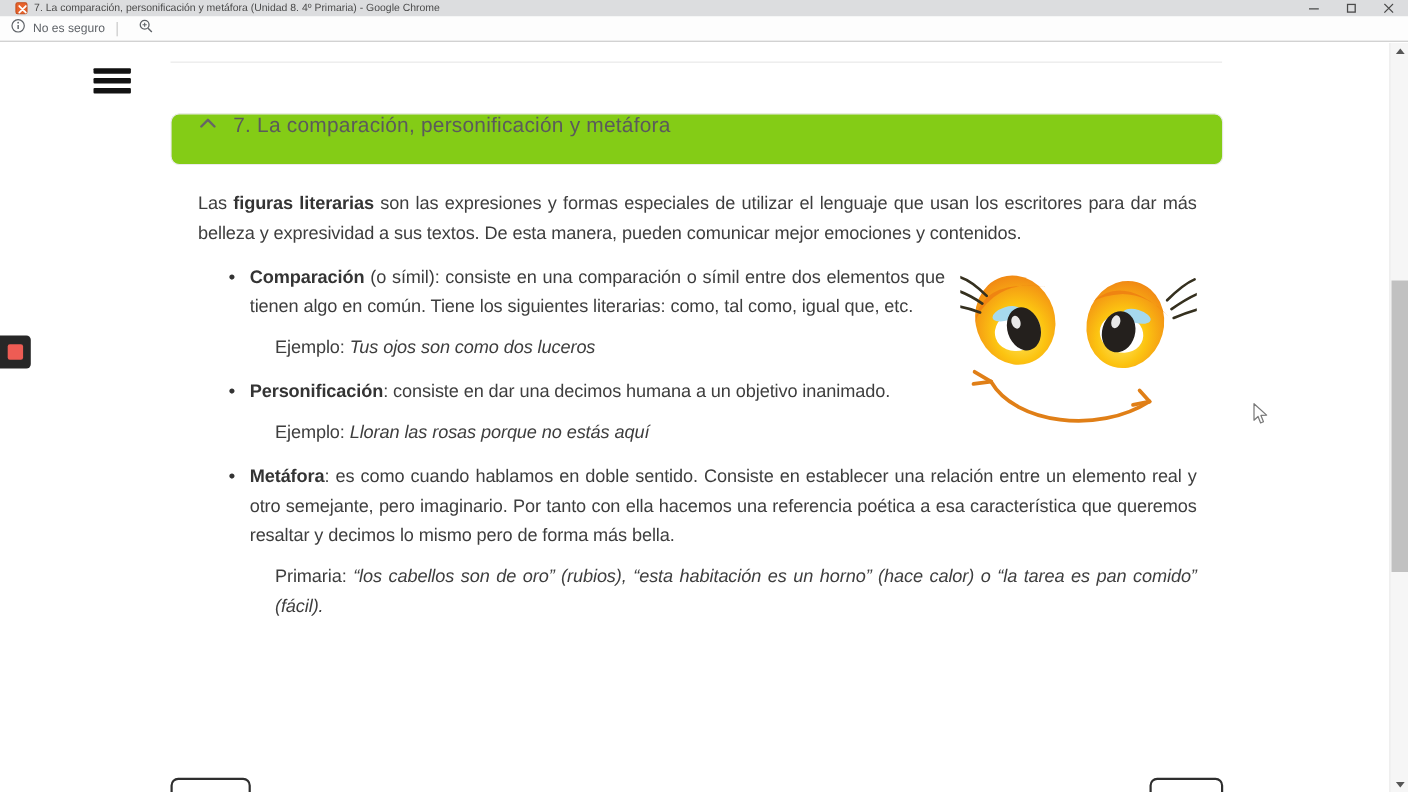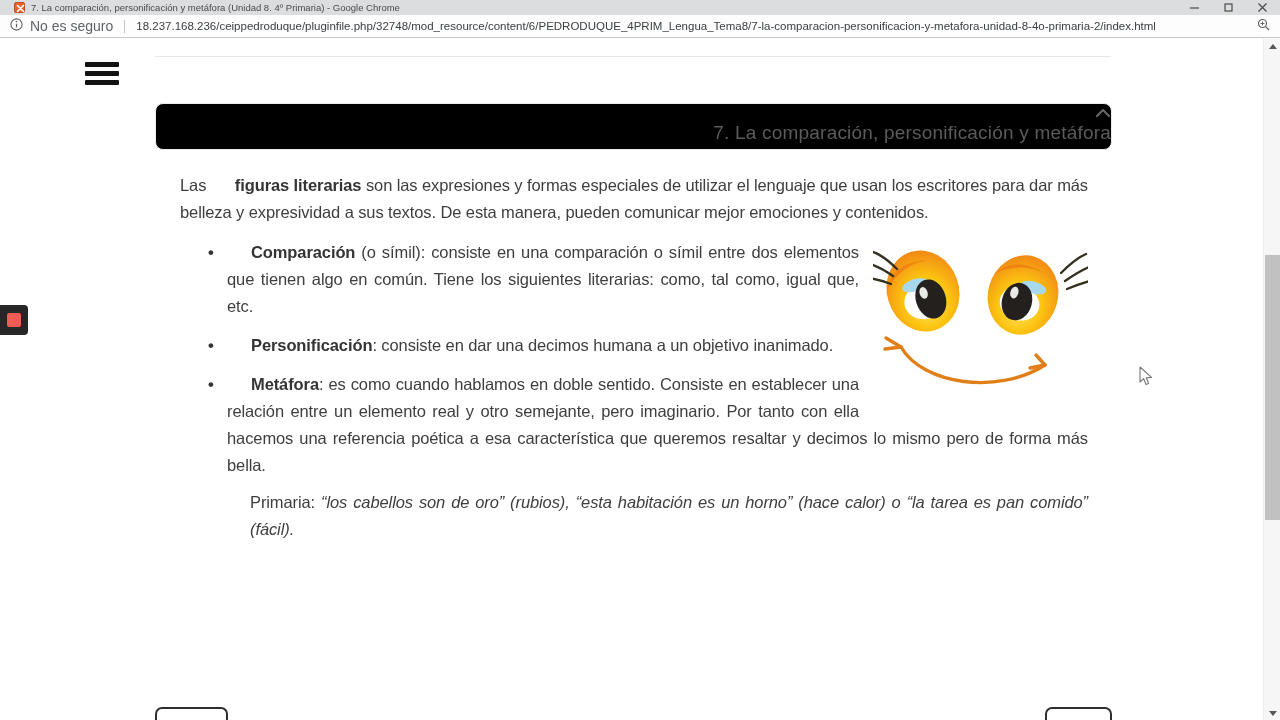--- a/index.html
+++ b/index.html
@@ -8,21 +8,21 @@
   
   .titlebar { position:absolute; left:0; top:0; width:1280px; height:15px; background:#dcdddf; display:flex; align-items:center; }
   .favicon { width:11px; height:11px; margin-left:14px; background:#e8632c; border:1px solid #c24d1d; border-radius:2px; position:relative; flex:0 0 auto; }
   .favicon svg { position:absolute; left:1px; top:1px; }
   .tab-title { font-size:9.5px; color:#4a4a4a; margin-left:6px; white-space:nowrap; overflow:hidden; flex:1 1 auto; }
   .win-controls { display:flex; align-items:center; gap:22px; margin-right:12px; flex:0 0 auto; }
   .win-btn { width:12px; height:11px; display:flex; align-items:center; justify-content:center; cursor:default; }
 
   .urlbar { position:absolute; left:0; top:15px; width:1280px; height:23px; background:#fdfdfd; border-bottom:1px solid #c8c8c8; display:flex; align-items:center; }
   .info-icon { margin-left:10px; flex:0 0 auto; }
-  .security-label { font-size:14px; color:#5f6368; margin-left:7px; white-space:nowrap; }
+  .security-label { font-size:11px; color:#5f6368; margin-left:7px; white-space:nowrap; }
   .url-sep { width:1px; height:13px; background:#c3c3c3; margin:0 11px; }
   .url-text { font-size:11.5px; color:#3c4043; white-space:nowrap; overflow:hidden; flex:1 1 auto; }
   .magnifier { margin:0 10px 0 8px; flex:0 0 auto; }
 
   
   .viewport { position:absolute; left:0; top:39px; width:1280px; height:681px; background:#fff; overflow:hidden; }
 
   
   .scrollbar { position:absolute; right:0; top:0; width:17px; height:681px; background:#f6f6f6; border-left:1px solid #ececec; }
   .sb-arrow { position:absolute; left:0; width:17px; height:14px; display:flex; align-items:center; justify-content:center; }
@@ -32,27 +32,27 @@
   .sb-thumb { position:absolute; left:1px; top:216px; width:15px; height:265px; background:#c1c1c1; }
 
   
   .hamburger { position:absolute; left:85px; top:23px; width:34px; height:27px; cursor:pointer; }
   .hamburger span { display:block; width:34px; height:5px; background:#121212; border-radius:1px; margin-bottom:4px; }
 
   .prev-section-edge { position:absolute; left:155px; top:17px; width:956px; height:1px; background:#e7e7e7; }
 
   
   .main { position:absolute; left:155px; top:64px; width:957px; }
-  .section-header { height:47px; background:#000000; border:1px solid #ebebeb; border-radius:8px; display:flex; align-items:flex-end; cursor:pointer;flex-direction:column; }
+  .section-header { height:47px; background:#84cc16; border:1px solid #ebebeb; border-radius:8px; display:flex; align-items:flex-start; cursor:pointer; }
   .chev { margin-left:25px; flex:0 0 auto; }
   .section-title { font-size:19px; color:#5b5b5b; margin-left:15px; letter-spacing:.2px; }
 
   .text { margin:22px 0 0 25px; width:908px; color:#3e3e3e; font-size:16.5px; line-height:27px; letter-spacing:-0.1px; }
   .text p.intro { text-align:justify; margin-bottom:13px; }
-  b.term { color:#343434;margin-left:24px; }
+  b.term { color:#343434; }
 
   .smiley-float { float:right; width:215px; height:162px; margin:4px 0 6px 14px; }
 
   ul.figures { list-style:none; margin-left:28px; }
   ul.figures > li { position:relative; padding-left:19px; text-align:justify; margin-bottom:12px; }
   ul.figures > li::before { content:"•"; position:absolute; left:0; top:0; font-weight:bold; color:#343434; }
   .example { margin:10px 0 13px 23px; text-align:justify; }
   .example i { font-style:italic; }
 
   
@@ -100,21 +100,20 @@
 <div class="urlbar">
   <span class="info-icon">
     <svg width="13" height="13" viewBox="0 0 13 13">
         <circle cx="6.5" cy="6.5" r="5.6" fill="none" stroke="#5f6368" stroke-width="1.1"></circle>
         <line x1="6.5" y1="5.7" x2="6.5" y2="9.4" stroke="#5f6368" stroke-width="1.3"></line>
         <circle cx="6.5" cy="3.6" r="0.8" fill="#5f6368"></circle>
       </svg>
   </span>
   <span class="security-label">No es seguro</span>
   <span class="url-sep"></span>
-  <span class="url-text">18.237.168.236/ceippedroduque/pluginfile.php/32748/mod_resource/content/6/PEDRODUQUE_4PRIM_Lengua_Tema8/7-la-comparacion-personificacion-y-metafora-unidad-8-4o-primaria-2/index.html</span>
   <span class="magnifier">
     <svg width="13" height="13" viewBox="0 0 13 13">
         <circle cx="5.5" cy="5.5" r="4" fill="none" stroke="#5f6368" stroke-width="1.2"></circle>
         <line x1="8.6" y1="8.6" x2="12" y2="12" stroke="#5f6368" stroke-width="1.3"></line>
         <line x1="3.6" y1="5.5" x2="7.4" y2="5.5" stroke="#5f6368" stroke-width="1"></line>
         <line x1="5.5" y1="3.6" x2="5.5" y2="7.4" stroke="#5f6368" stroke-width="1"></line>
       </svg>
   </span>
 </div>
 
@@ -188,23 +187,25 @@
             <path d="M28 104 L 12 106"></path>
             <path d="M172 122 L 163 112"></path>
             <path d="M172 122 L 157 125"></path>
           </g>
         </svg>
       </div>
 
       <ul class="figures">
         <li>
           <b class="term">Comparación</b><span> (o símil): consiste en una comparación o símil entre dos elementos que tienen algo en común. Tiene los siguientes literarias: como, tal como, igual que, etc.</span>
+          <p class="example"><span>Ejemplo: </span><i>Tus ojos son como dos luceros</i></p>
         </li>
         <li>
           <b class="term">Personificación</b><span>: consiste en dar una decimos humana a un objetivo inanimado.</span>
+          <p class="example"><span>Ejemplo: </span><i>Lloran las rosas porque no estás aquí</i></p>
         </li>
         <li>
           <b class="term">Metáfora</b><span>: es como cuando hablamos en doble sentido. Consiste en establecer una relación entre un elemento real y otro semejante, pero imaginario. Por tanto con ella hacemos una referencia poética a esa característica que queremos resaltar y decimos lo mismo pero de forma más bella.</span>
           <p class="example"><span>Primaria: </span><i>“los cabellos son de oro” (rubios), “esta habitación es un horno” (hace calor) o “la tarea es pan comido” (fácil).</i></p>
         </li>
       </ul>
     </div>
   </div>
 
   <div class="nav-btn prev"></div>

